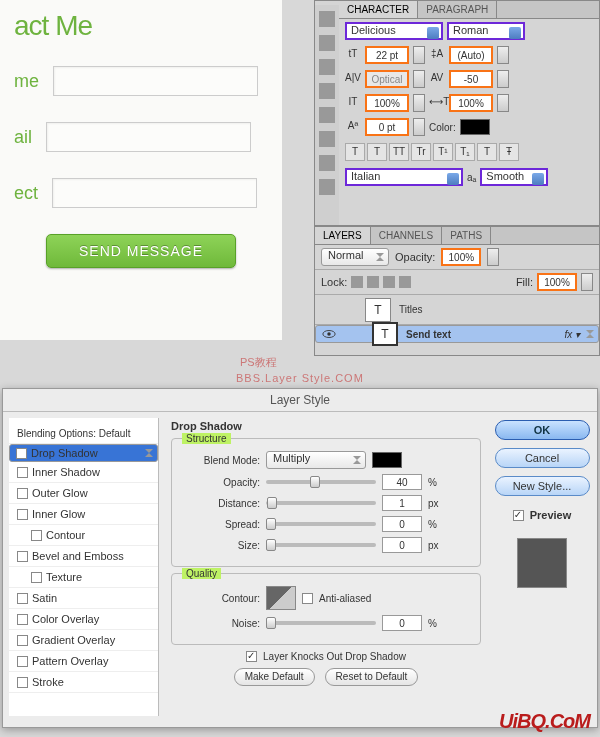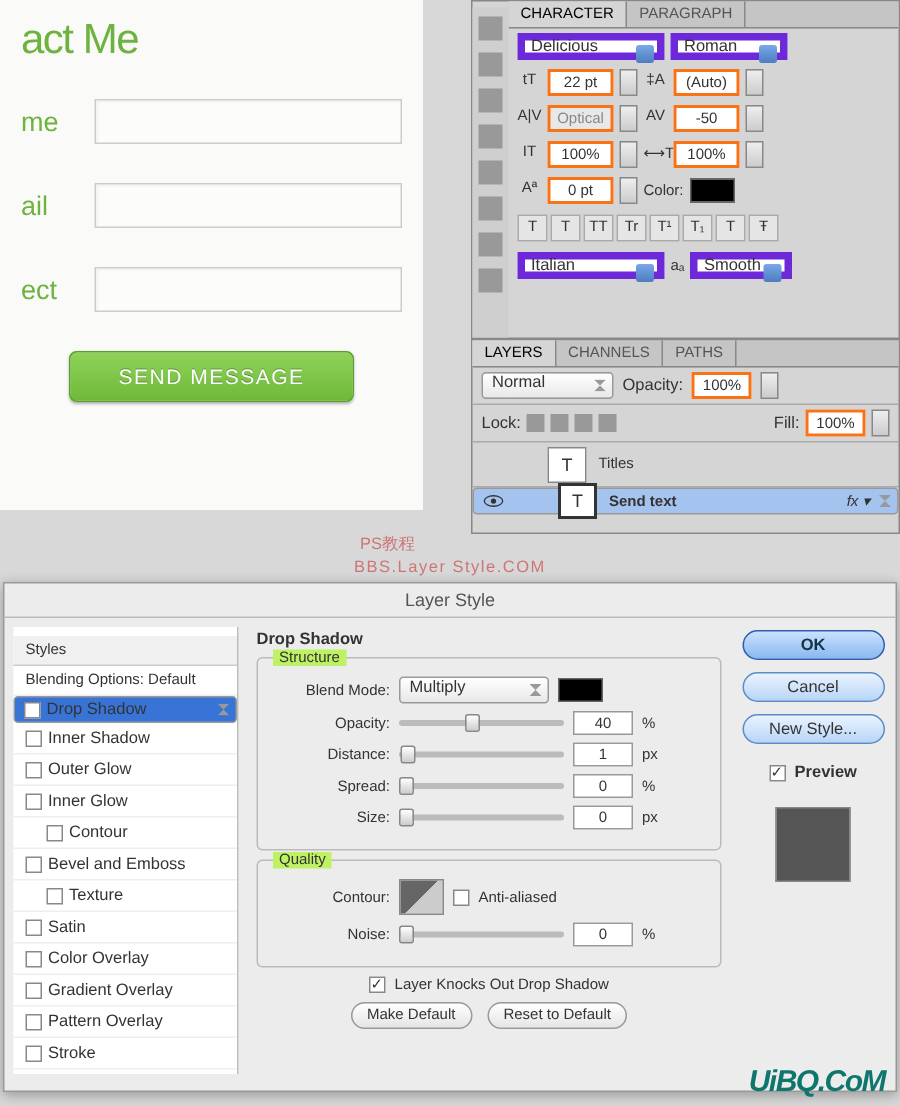--- a/index.html
+++ b/index.html
@@ -1,31 +1,31 @@
 <!DOCTYPE html>
 <html><head>
 <meta charset="utf-8">
 <style>
 *{box-sizing:border-box;margin:0;padding:0;font-family:"Lucida Grande",Arial,sans-serif;font-size:11px;color:#333}
 body{width:600px;height:737px;background:#d8d8d8;position:relative;overflow:hidden}
 .form-area{position:absolute;left:0;top:0;width:282px;height:340px;background:#fafaf8;padding:10px 14px}
 .form-title{font-size:28px;color:#6eb33f;font-weight:normal;margin-bottom:24px;letter-spacing:-1px}
-.form-row{display:flex;align-items:center;margin-bottom:26px;justify-content:space-between}
+.form-row{display:flex;align-items:center;margin-bottom:26px;justify-content:flex-start}
 .form-label{font-size:18px;color:#6eb33f;margin-right:14px;font-weight:normal}
 .form-input{width:205px;height:30px;border:1px solid #ccc;background:#fcfcfa;box-shadow:inset 1px 1px 2px rgba(0,0,0,.05)}
 .send-btn{display:block;margin:6px auto 0;width:190px;height:34px;background:linear-gradient(#8ed358,#6fb93a);border:1px solid #58a128;border-radius:5px;color:#fff;font-size:14px;letter-spacing:1px;text-shadow:0 -1px 0 rgba(0,0,0,.3);box-shadow:0 1px 2px rgba(0,0,0,.3)}
 .char-panel{position:absolute;right:0;top:0;width:286px;height:226px;background:#d5d5d5;border:1px solid #888}
 .tool-col{position:absolute;left:0;top:4px;width:24px;height:220px;background:#cfcfcf;display:flex;flex-direction:column;gap:8px;align-items:center;padding-top:6px}
 .tool-ic{width:16px;height:16px;background:#999}
 .char-body{margin-left:24px}
 .tabbar{display:flex;background:#c5c5c5;border-bottom:1px solid #888}
 .tab{padding:3px 8px;font-size:10px;color:#555;border-right:1px solid #888}
 .tab.active{background:#d5d5d5;color:#000}
 .char-row{display:flex;align-items:center;padding:3px 6px;gap:4px}
-.drop{height:18px;border:5px solid #6d28d9;background:#fff;display:inline-flex;align-items:center;padding:0 4px;position:relative}
+.drop{height:18px;border:2px solid #6d28d9;background:#fff;display:inline-flex;align-items:flex-start;padding:0 4px;position:relative}
 .drop::after{content:"";position:absolute;right:2px;top:3px;width:12px;height:12px;background:linear-gradient(#7aa9e8,#4d7cc0);border-radius:2px}
 .drop-tri{position:absolute;right:5px;top:7px;border:3px solid transparent;border-top-color:#fff}
 .num-in{width:44px;height:18px;border:2px solid #f97316;background:#fff;text-align:center;font-size:10px;color:#333}
 .num-in.dis{background:#e8e8e8;color:#888}
 .spin{width:12px;height:18px;background:linear-gradient(#eee,#ccc);border:1px solid #888}
 .ic-sm{width:16px;height:14px;display:inline-block;font-size:10px;text-align:center}
 .fmt-row{display:flex;gap:2px;padding:4px 6px}
 .fmt-btn{width:20px;height:18px;border:1px solid #aaa;background:#e5e5e5;text-align:center;line-height:16px;font-size:10px}
 .colorbox{width:30px;height:16px;border:1px solid #666;background:#000}
 .layers-panel{position:absolute;right:0;top:226px;width:286px;height:130px;background:#d5d5d5;border:1px solid #888}
@@ -64,21 +64,21 @@
 .unit{font-size:10px}
 .angle{width:30px;height:30px;border:1px solid #888;border-radius:50%;background:#fff;position:relative}
 .angle::after{content:"";position:absolute;left:14px;top:14px;width:13px;height:1px;background:#333;transform-origin:left;transform:rotate(0deg)}
 .contour-sw{width:30px;height:24px;border:1px solid #888;background:linear-gradient(135deg,#666 50%,#ccc 50%)}
 .ls-btns{width:110px;padding:8px 6px;display:flex;flex-direction:column;gap:8px;align-items:center}
 .aqua{width:95px;height:20px;border-radius:10px;border:1px solid #5a8bc8;background:linear-gradient(#eaf3ff,#b8d5f7);font-size:11px;text-align:center;line-height:18px}
 .aqua.ok{border-color:#2a5db0;background:linear-gradient(#c9e2ff,#8ab8f0);font-weight:bold;color:#134}
 .prev-sw{width:50px;height:50px;background:#555;border:1px solid #888;margin-top:4px}
 .pill{height:18px;padding:0 10px;border:1px solid #999;border-radius:9px;background:linear-gradient(#fff,#e5e5e5);font-size:10px;line-height:16px}
 .def-row{display:flex;gap:10px;justify-content:center;margin-top:6px}
-.logo{position:absolute;right:10px;bottom:4px;font-size:20px;font-weight:bold;font-style:italic;color:#0f766e;letter-spacing:-1px}
+.logo{position:absolute;right:10px;bottom:4px;font-size:20px;font-weight:bold;font-style:italic;color:#b91c1c;letter-spacing:-1px}
 </style>
 </head>
 <body>
 
 <div class="form-area">
   <h1 class="form-title">act Me</h1>
   <div class="form-row">
     <span class="form-label">me</span>
     <input class="form-input" style="">
   </div>
@@ -154,41 +154,41 @@
       <div class="fmt-btn">T</div>
       <div class="fmt-btn">T</div>
       <div class="fmt-btn">TT</div>
       <div class="fmt-btn">Tr</div>
       <div class="fmt-btn">T¹</div>
       <div class="fmt-btn">T₁</div>
       <div class="fmt-btn">T</div>
       <div class="fmt-btn">Ŧ</div>
     </div>
     <div class="char-row">
-      <div class="drop" style="width:98px">
+      <div class="drop" style="width:118px">
           <span>Italian</span>
           <span class="drop-tri"></span>
         </div>
       <span style="font-size:10px">aₐ</span>
       <div class="drop" style="width:68px">
           <span>Smooth</span>
           <span class="drop-tri"></span>
         </div>
     </div>
   </div>
 </div>
 
 <div class="layers-panel">
   <div class="tabbar">
     <div class="tab active">LAYERS</div>
     <div class="tab">CHANNELS</div>
     <div class="tab">PATHS</div>
   </div>
   <div class="layers-row">
-    <div class="sel" style="width:88px"><span>Normal</span></div>
+    <div class="sel" style="width:68px"><span>Normal</span></div>
     <span>Opacity:</span>
     <input class="num-in" style="width: 40px;" value="100%">
       <span class="spin"></span>
   </div>
   <div class="lock-row">
     <span>Lock:</span>
     <span class="tool-ic" style="width:12px;height:12px"></span>
     <span class="tool-ic" style="width:12px;height:12px"></span>
     <span class="tool-ic" style="width:12px;height:12px"></span>
     <span class="tool-ic" style="width:12px;height:12px"></span>
@@ -212,21 +212,20 @@
   </div>
 </div>
 
 <div class="wm1">PS教程</div>
 <div class="wm2">BBS.Layer Style.COM</div>
 
 <div class="ls-dialog">
   <div class="ls-title">Layer Style</div>
   <div class="ls-body">
     <div class="ls-side">
-      <div class="ls-side-hd">Styles</div>
       <div class="ls-item">Blending Options: Default</div>
       <div class="ls-item sel">
           <span class="cb chk"></span>
           <span>Drop Shadow</span>
         </div>
       <div class="ls-item">
           <span class="cb"></span>
           <span>Inner Shadow</span>
         </div>
       <div class="ls-item">

